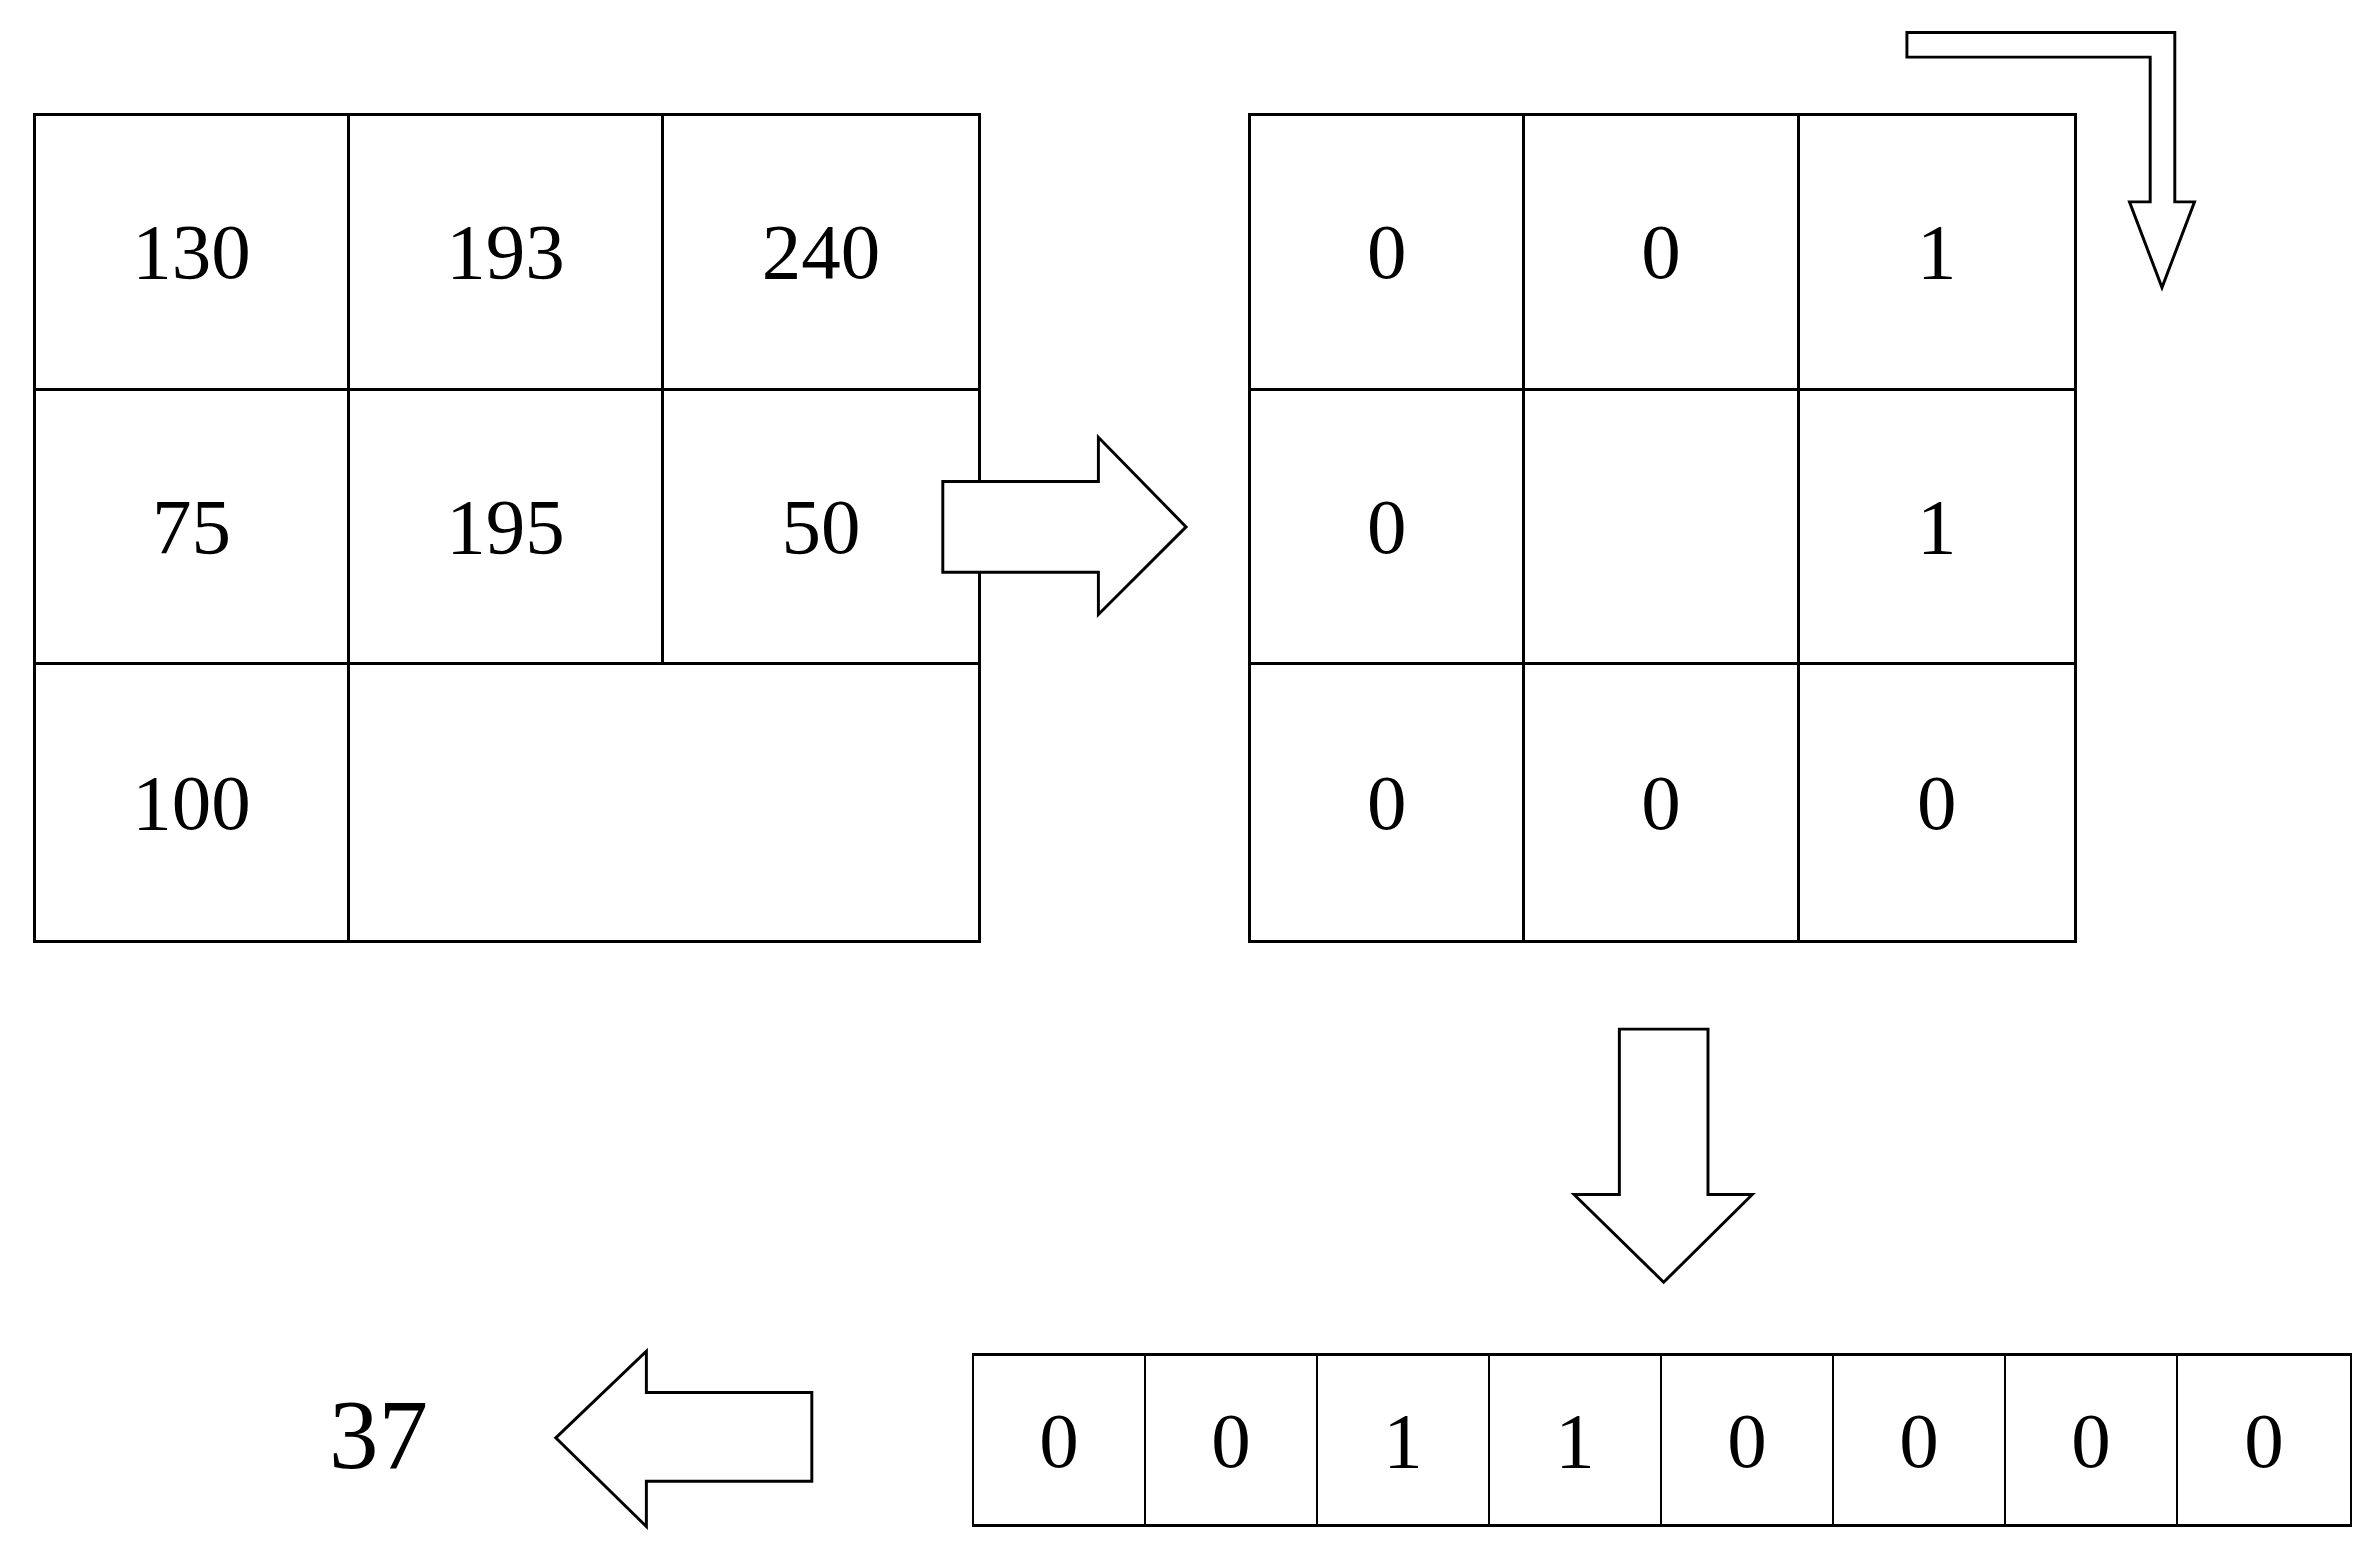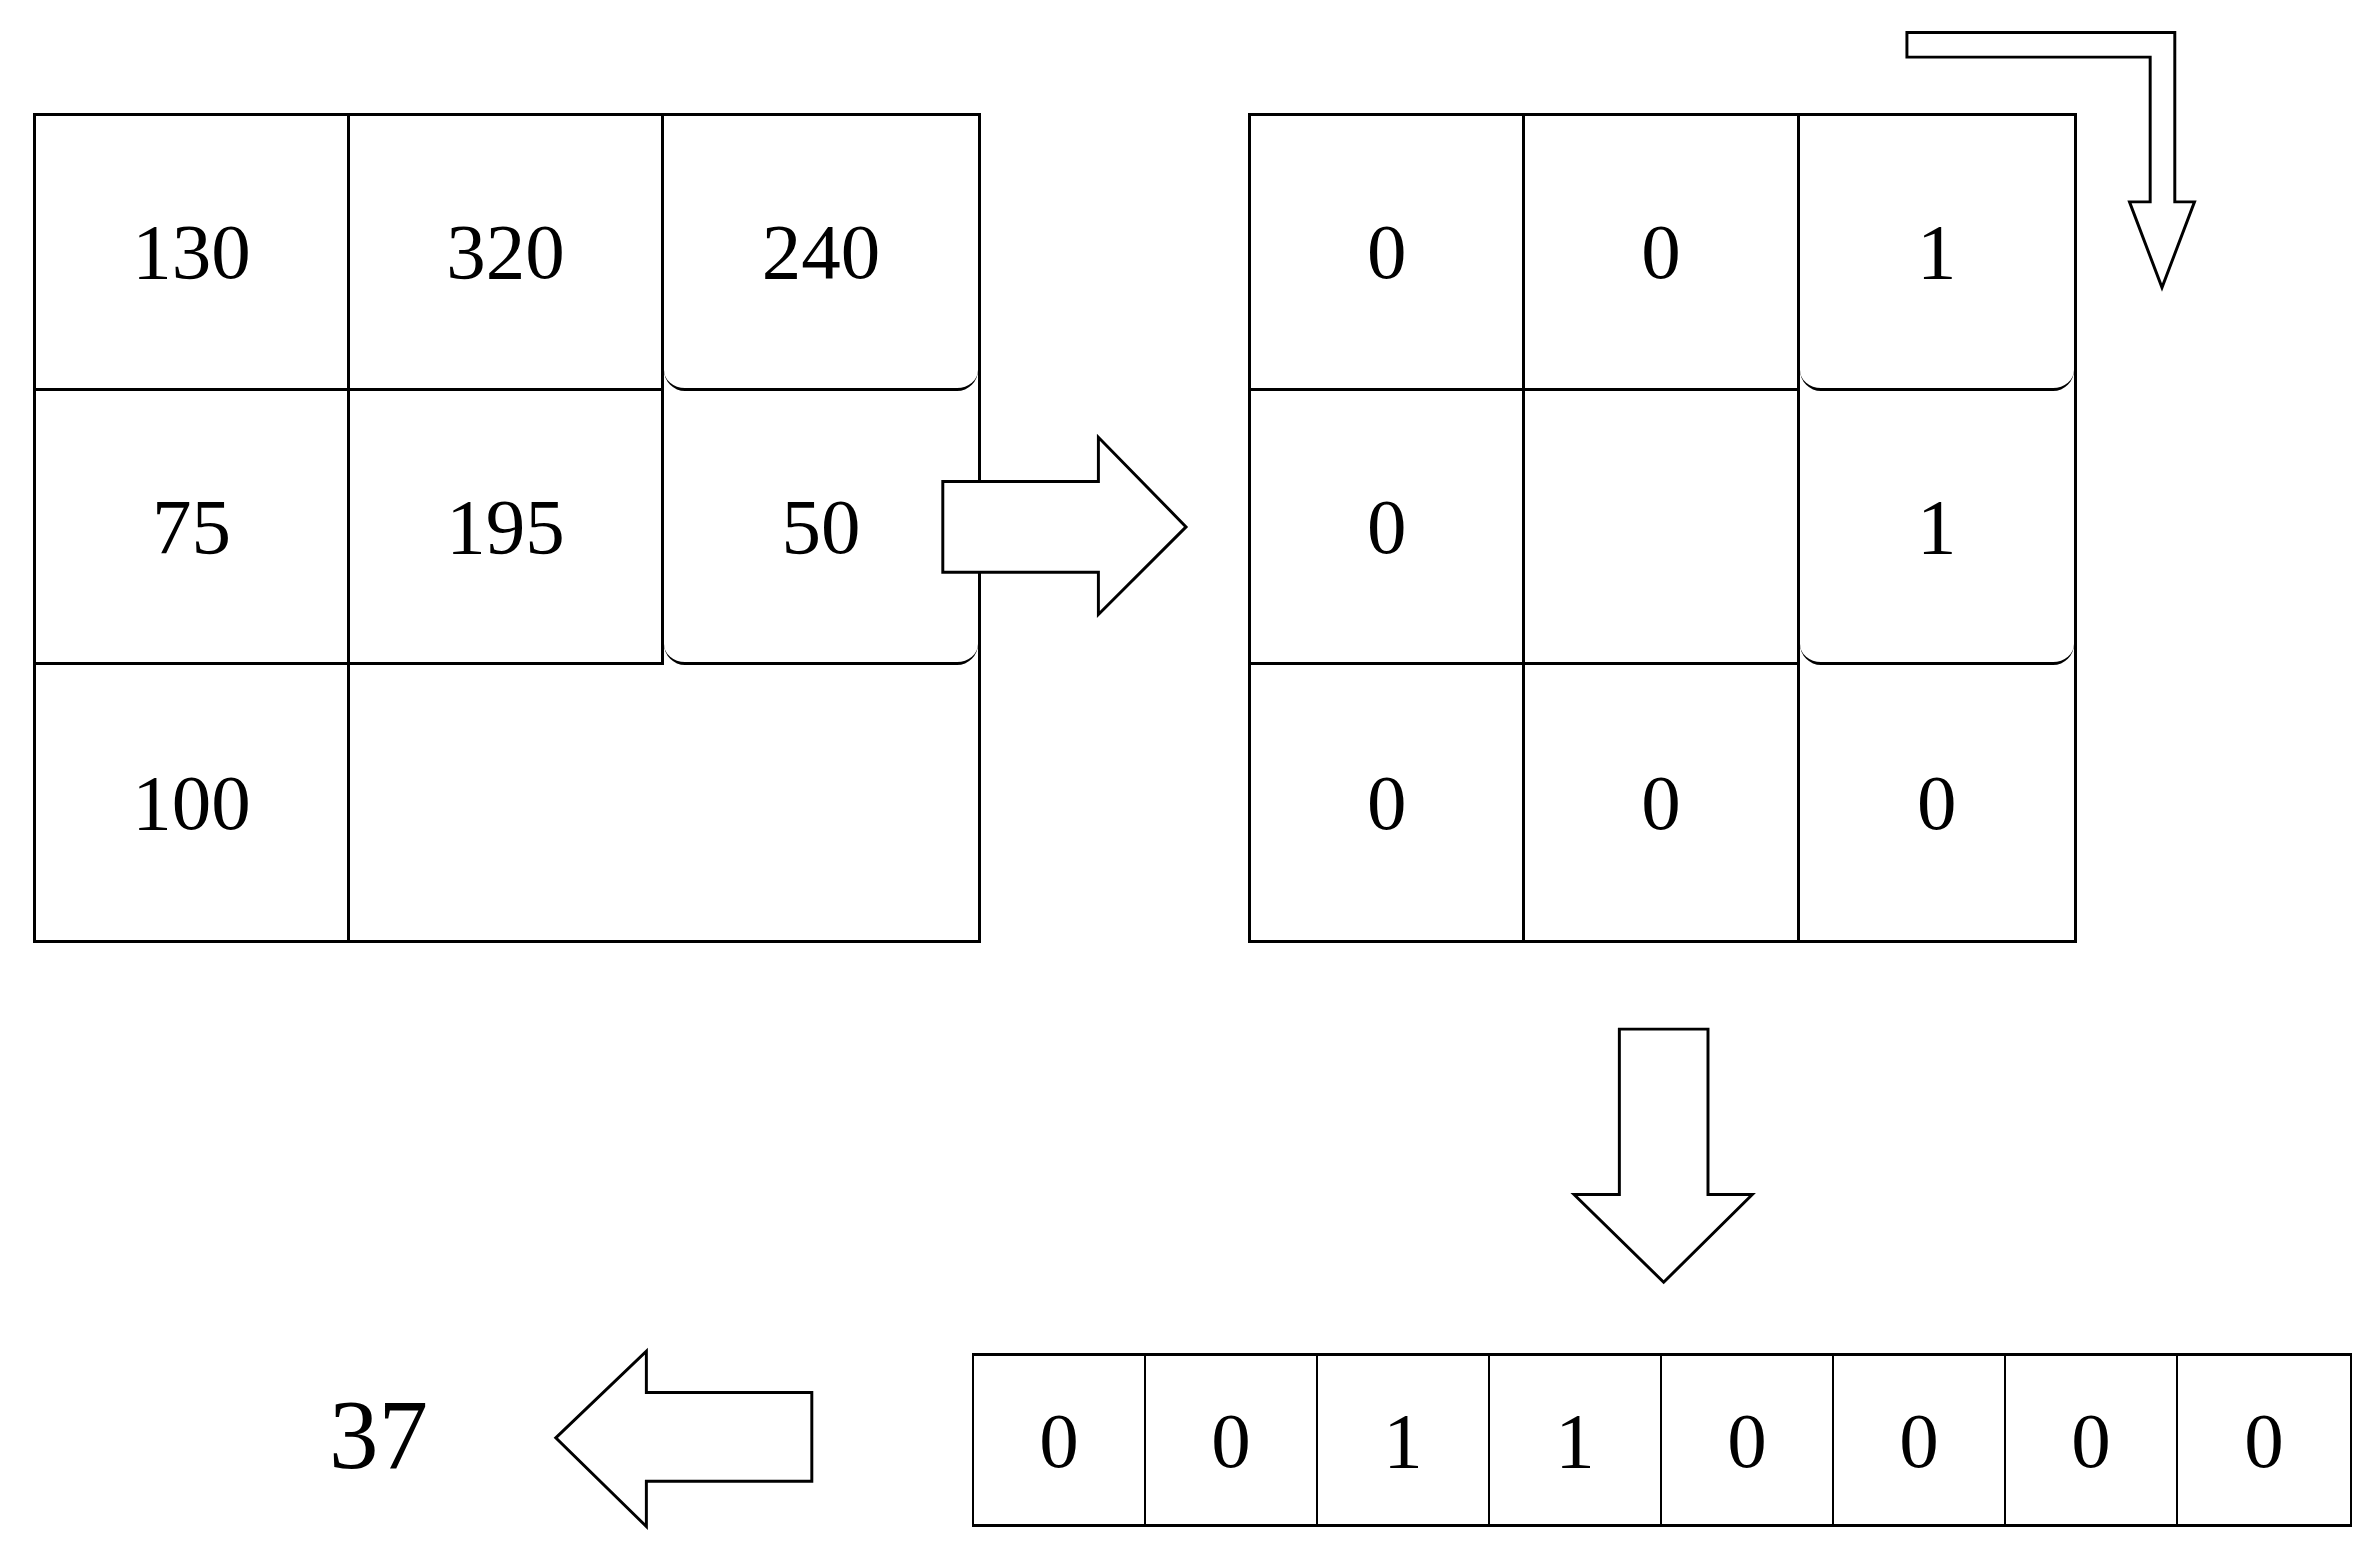--- a/index.html
+++ b/index.html
@@ -30,21 +30,21 @@
   .grid3 .cell {
     display: flex;
     align-items: center;
     justify-content: center;
     font-size: 79px;
     line-height: 1;
     border-right: 3px solid #000;
     border-bottom: 3px solid #000;
     box-sizing: border-box;
   }
-  .grid3 .cell:nth-child(3n) { border-right: none; border-radius: 21px; }
+  .grid3 .cell:nth-child(3n) { border-right: none; }
   .grid3 .cell:nth-child(n+7) { border-bottom: none; }
 
   #pixel-grid  { left: 33px;   top: 113px; width: 948px; height: 830px; }
   #thresh-grid { left: 1248px; top: 113px; width: 829px; height: 830px; }
 
   
   .bitrow {
     position: absolute;
     left: 972px;
     top: 1353px;
@@ -99,21 +99,21 @@
     stroke-linejoin: miter;
   }
 </style>
 </head>
 <body>
 
 <div class="stage">
 
   <div class="grid3" id="pixel-grid">
     <div class="cell">130</div>
-    <div class="cell">320</div>
+    <div class="cell">193</div>
     <div class="cell">240</div>
     <div class="cell">75</div>
     <div class="cell">195</div>
     <div class="cell">50</div>
     <div class="cell">100</div>
   </div>
 
   <div class="grid3" id="thresh-grid">
     <div class="cell">0</div>
     <div class="cell">0</div>

